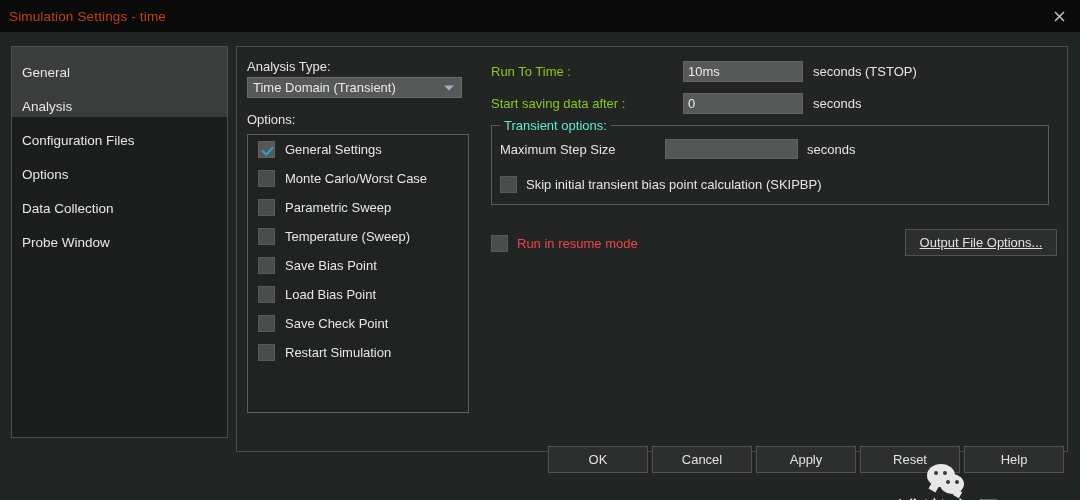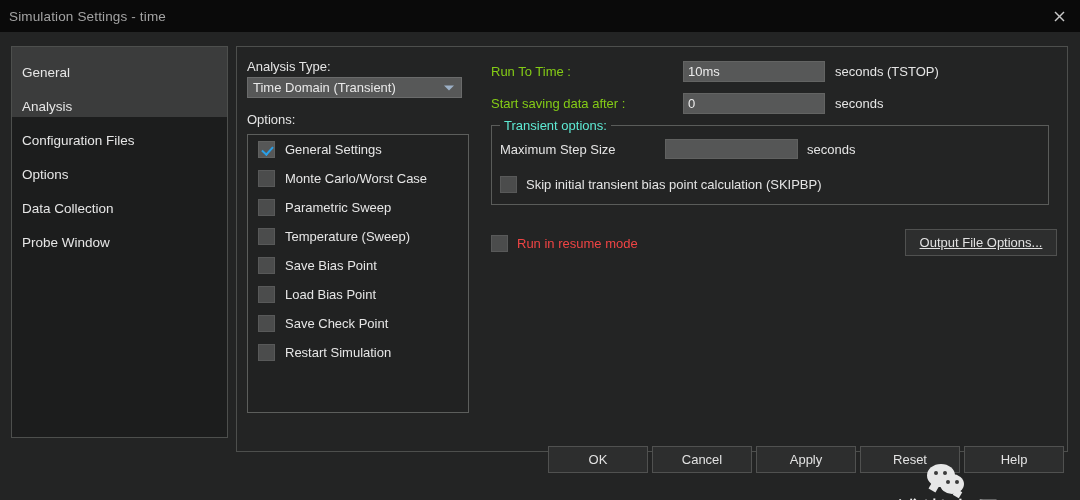--- a/index.html
+++ b/index.html
@@ -24,21 +24,21 @@
     position: absolute;
     left: 0; top: 0;
     width: 1080px; height: 32px;
     background: #0a0a0a;
     display: flex;
     align-items: center;
   }
   .titlebar-text {
     margin-left: 9px;
     font-size: 13.5px;
-    color: #a3a3a3;
+    color: #c2410c;
     letter-spacing: 0.15px;
   }
   .titlebar-close {
     position: absolute;
     right: 8px; top: 3px;
     width: 26px; height: 26px;
     display: flex; align-items: center; justify-content: center;
     color: #c8c8c8;
     font-size: 15px;
     line-height: 1;
@@ -188,21 +188,21 @@
     height: 24px;
     margin-bottom: 8px;
   }
   .row-label {
     font-size: 13px;
     color: #84cc16;
     width: 192px;
     flex: 0 0 auto;
   }
   .tinput {
-    width: 142px; height: 21px;
+    width: 120px; height: 21px;
     background: #575858;
     border: 1px solid #636463;
     color: #ececec;
     font-family: "Liberation Sans", sans-serif;
     font-size: 13px;
     padding: 0 4px;
     outline: none;
   }
   .row-unit {
     font-size: 13px;

